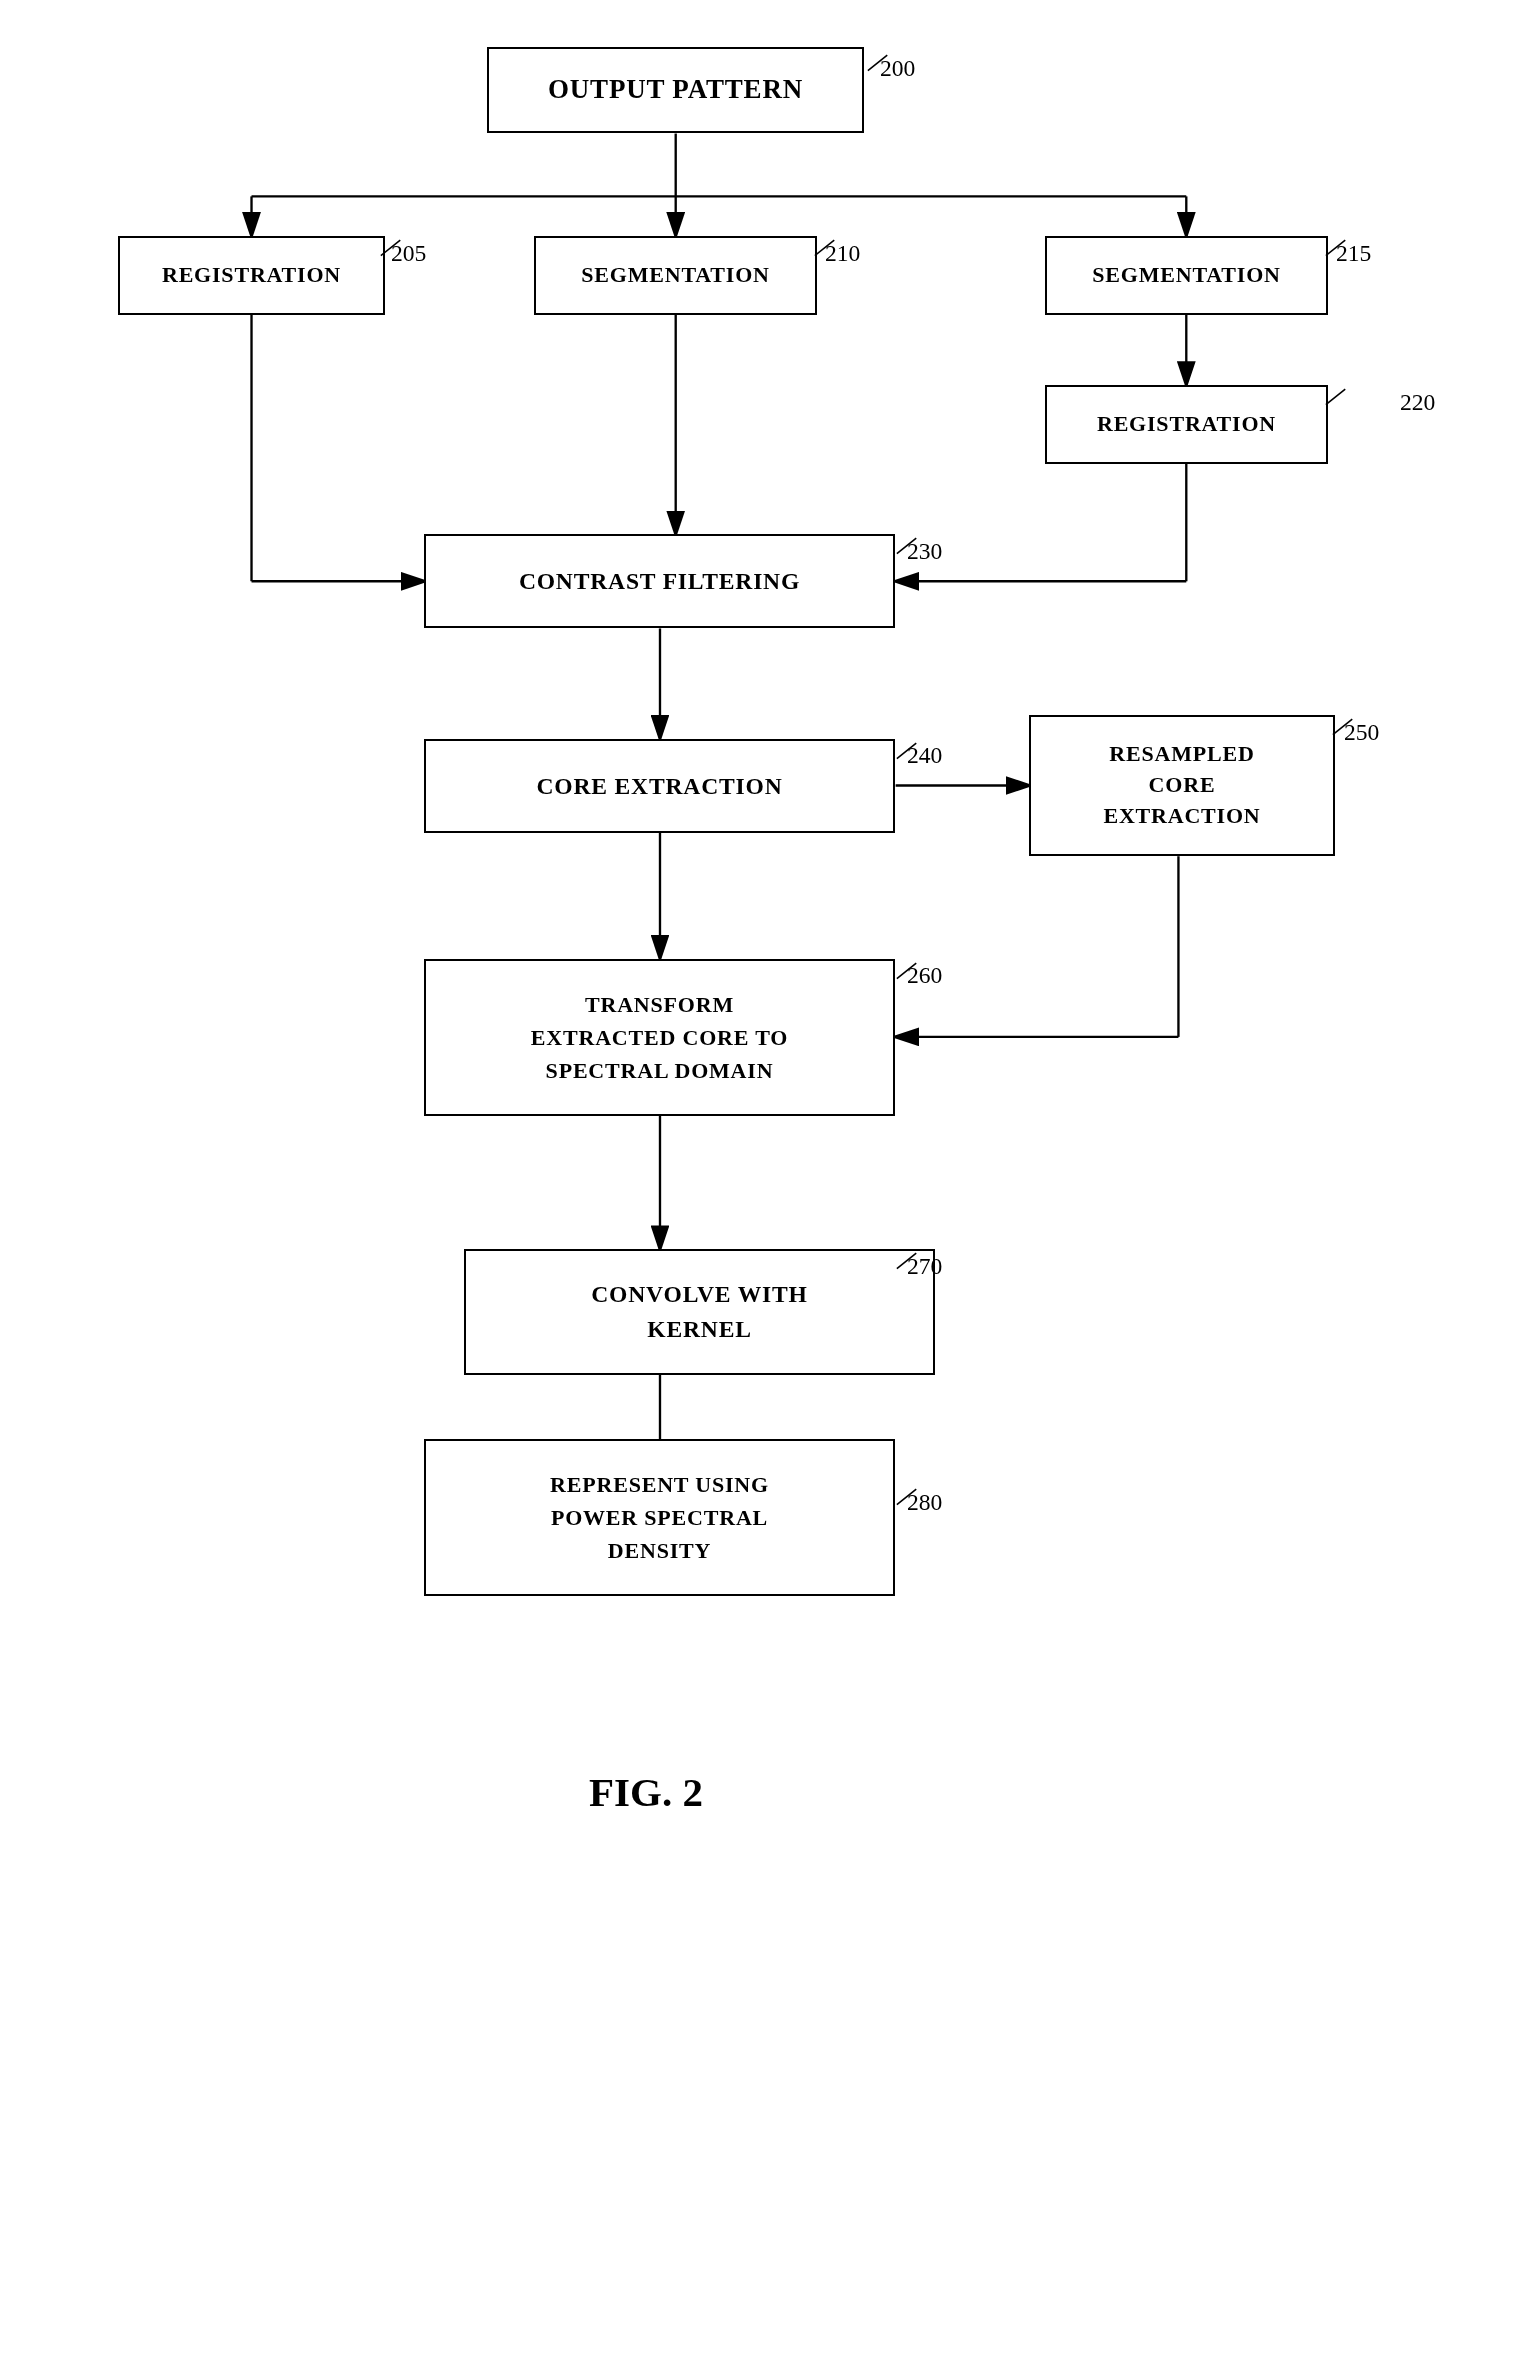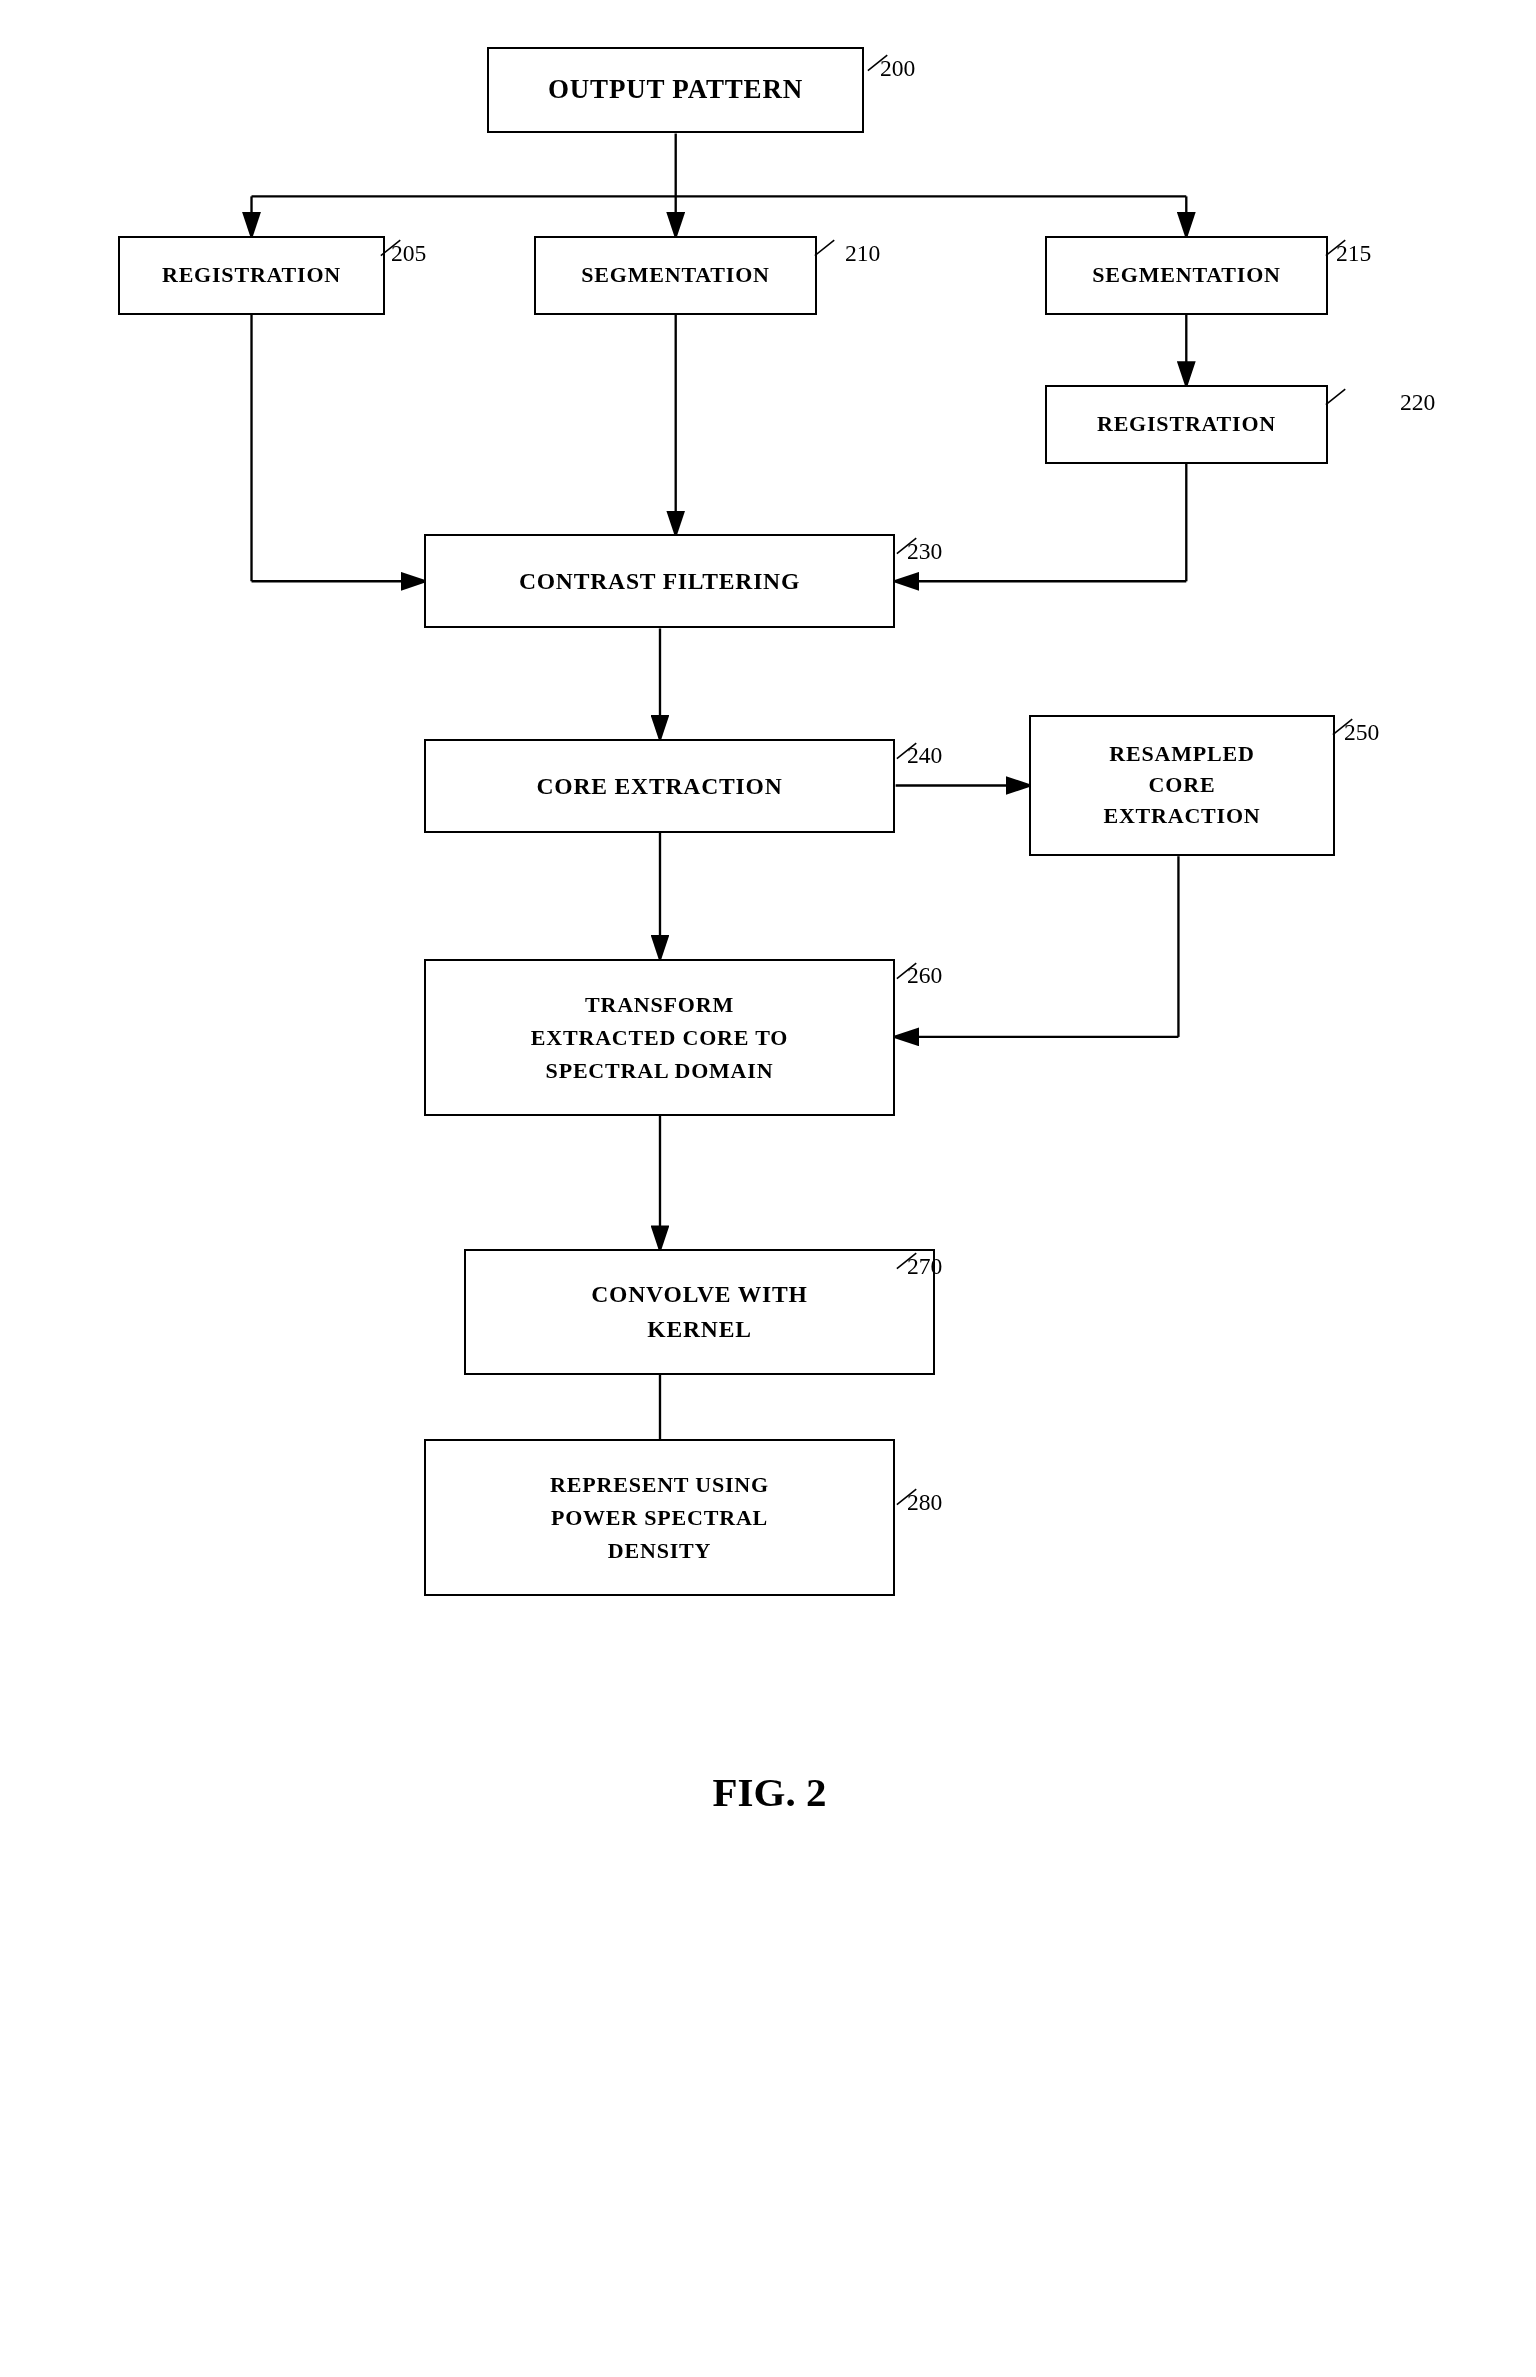--- a/index.html
+++ b/index.html
@@ -38,21 +38,21 @@
       font-size: 23.6px;
       font-family: 'Times New Roman', Times, serif;
       font-weight: normal;
     }
 
     .fig-caption {
       position: absolute;
       font-size: 41px;
       font-family: 'Times New Roman', Times, serif;
       font-weight: bold;
-      text-align: center;
+      text-align: left;
     }
 
     svg.arrows {
       position: absolute;
       top: 0;
       left: 0;
       width: 1536px;
       height: 2377px;
       pointer-events: none;
     }
@@ -117,21 +117,21 @@
     <span>REGISTRATION</span>
   </div>
   <span class="label" style="left:391px; top:240px;">205</span>
   <svg style="position:absolute; left:377px; top:236px; width:31px; height:23.6px;" viewBox="0 0 40 30" width="31" height="23.6">
     <line x1="5" y1="25" x2="30" y2="5" stroke="#000" stroke-width="2"></line>
   </svg>
 
   <div class="box" style="left:534px; top:236px; width:283px; height:79px; font-size:22px;">
     <span>SEGMENTATION</span>
   </div>
-  <span class="label" style="left:825px; top:240px;margin-left:20px;">210</span>
+  <span class="label" style="left:825px; top:240px;">210</span>
   <svg style="position:absolute; left:811px; top:236px; width:31px; height:23.6px;" viewBox="0 0 40 30" width="31" height="23.6">
     <line x1="5" y1="25" x2="30" y2="5" stroke="#000" stroke-width="2"></line>
   </svg>
 
   <div class="box" style="left:1045px; top:236px; width:283px; height:79px; font-size:22px;">
     <span>SEGMENTATION</span>
   </div>
   <span class="label" style="left:1336px; top:240px;">215</span>
   <svg style="position:absolute; left:1322px; top:236px; width:31px; height:23.6px;" viewBox="0 0 40 30" width="31" height="23.6">
     <line x1="5" y1="25" x2="30" y2="5" stroke="#000" stroke-width="2"></line>

